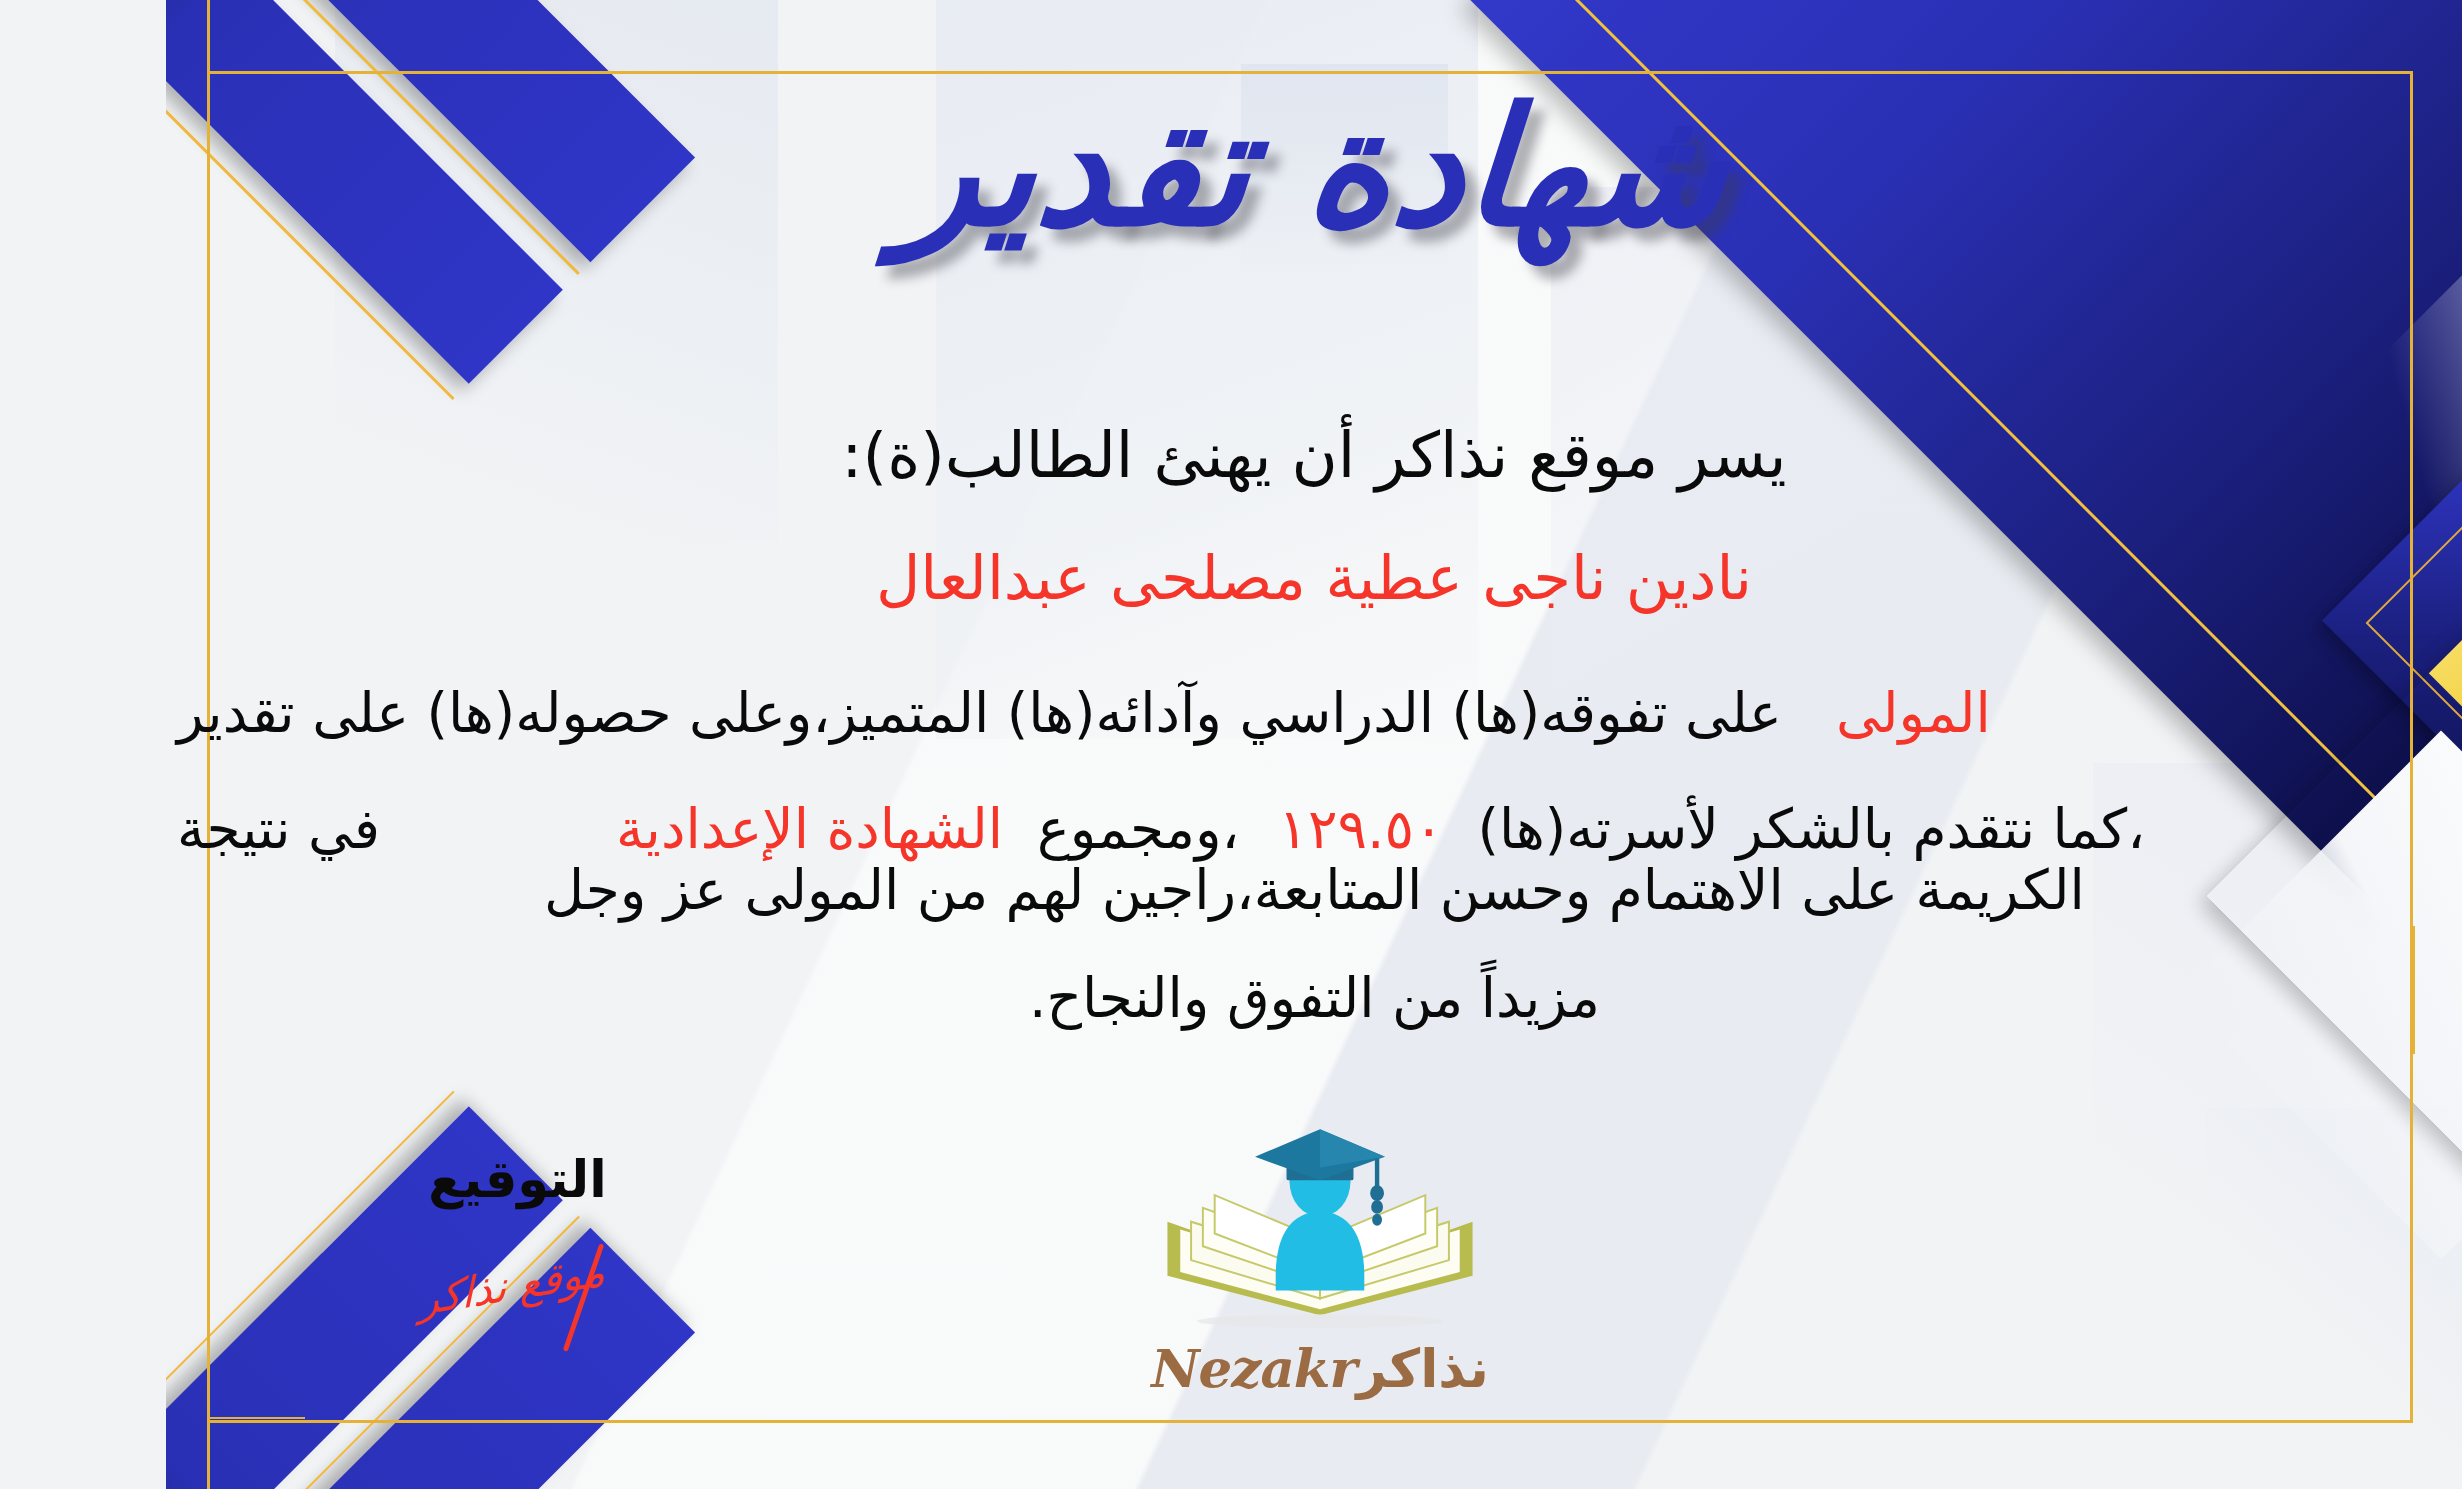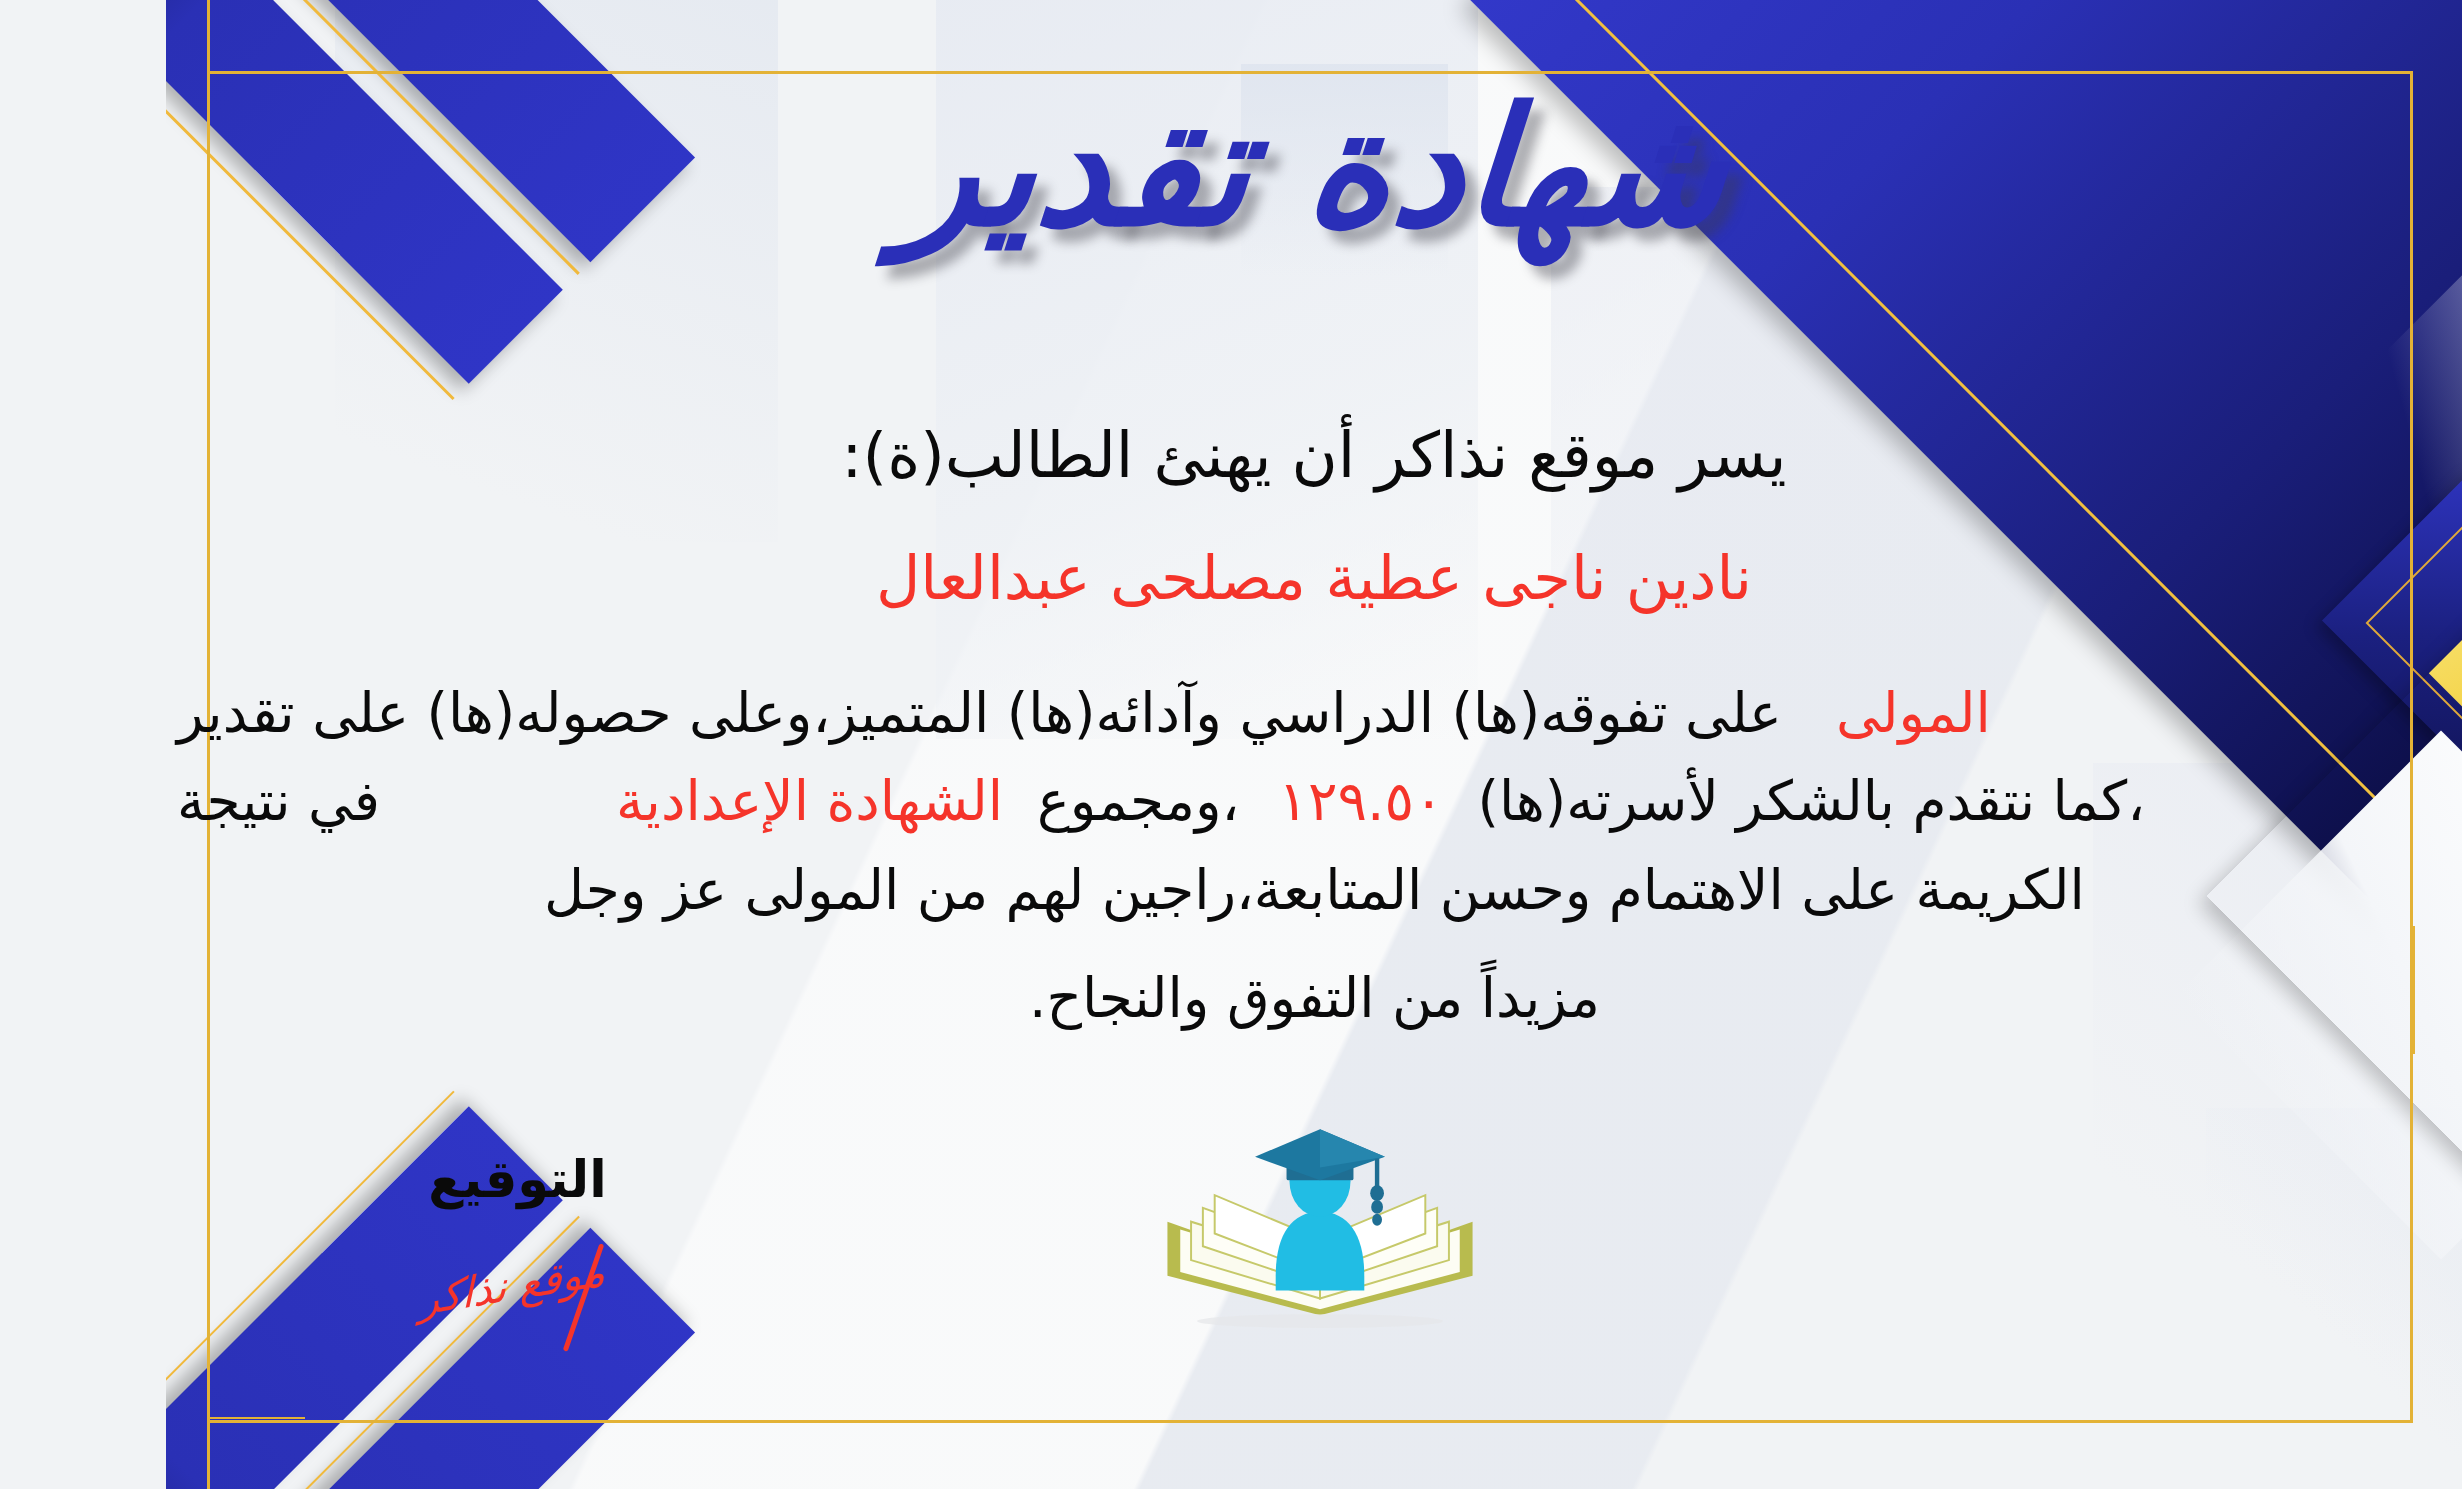--- a/index.html
+++ b/index.html
@@ -144,21 +144,21 @@
   .pl1{top:686px;display:flex;flex-direction:row-reverse;justify-content:flex-start;align-items:baseline;}
   .pl2{top:774px;display:flex;flex-direction:row-reverse;justify-content:flex-start;align-items:baseline;}
   .pl3{top:863px;text-align:center;}
   .pl4{top:971px;text-align:center;}
 
   .pl1 .seg-a{margin-right:54px;}
   .pl1 .grade{color:#f5342a;margin-right:59px;}
   .pl2 .seg-a{margin-right:236px;}
   .pl2 .stage{color:#f5342a;margin-right:34px;}
   .pl2 .seg-b{margin-right:39px;}
-  .pl2 .total{color:#f5342a;margin-right:34px;direction:ltr;unicode-bidi:bidi-override;}
+  .pl2 .total{color:#f5342a;margin-right:34px;direction:ltr;unicode-bidi:bidi-override;margin-top:28px;}
   .pl2 .seg-c{margin-right:29.5px;}
 
   
   .sig-label{
     position:absolute;top:1150px;left:414px;width:207px;
     text-align:center;font-size:51px;color:#0a0a0a;font-weight:600;
   }
   .sig-mark{
     position:absolute;top:1261px;left:374px;width:276px;
     text-align:center;
@@ -294,17 +294,20 @@
           <rect x="312" y="54" width="136" height="52" rx="4" fill="#1f6e93"></rect>
           <rect x="318" y="50" width="124" height="12" fill="#f4f7f9"></rect>
           <path d="M380 2 L512 58 L380 106 L248 58 Z" fill="#1d78a0"></path>
           <path d="M380 2 L512 58 L380 80 Z" fill="#2686ae"></path>
           <path d="M496 62 L496 120" stroke="#1f6e93" stroke-width="9" fill="none"></path>
           <ellipse cx="496" cy="132" rx="14" ry="16" fill="#1f6e93"></ellipse>
           <ellipse cx="496" cy="160" rx="12" ry="14" fill="#1f6e93"></ellipse>
           <ellipse cx="496" cy="186" rx="10" ry="12" fill="#1f6e93"></ellipse>
         </g>
       </svg>
+      <div class="logo-text">
+        <span>نذاكر</span><span class="en">Nezakr</span>
+      </div>
     </div>
 
   </div>
 </div>
 
 
 </body></html>

